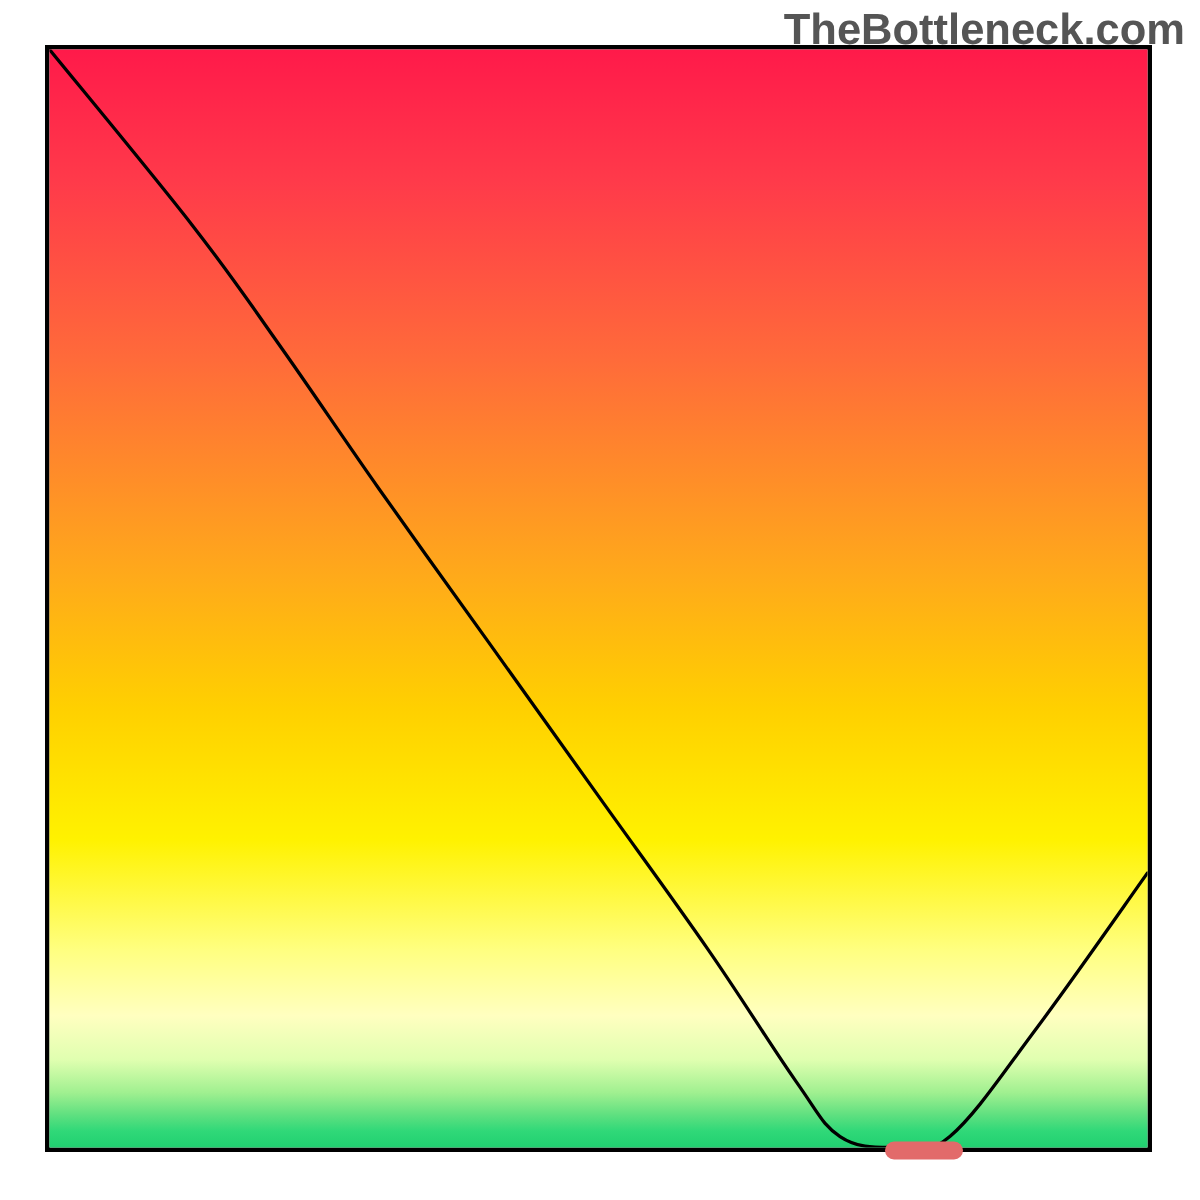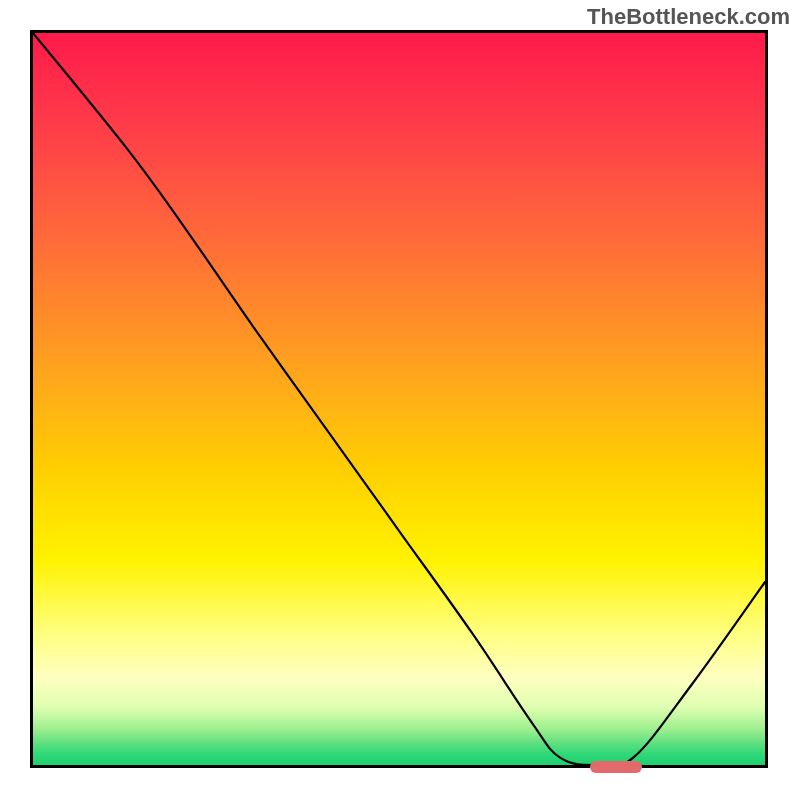--- a/index.html
+++ b/index.html
@@ -7,21 +7,21 @@
     width: 800px;
     height: 800px;
     background: #ffffff;
     position: relative;
     font-family: Arial, sans-serif;
   }
   .watermark {
     position: absolute;
     top: 4px;
     right: 10px;
-    font-size: 22px;
+    font-size: 29px;
     font-weight: bold;
     color: #555;
     z-index: 10;
   }
   .chart-area {
     position: absolute;
     top: 30px;
     left: 30px;
     width: 738px;
     height: 738px;

